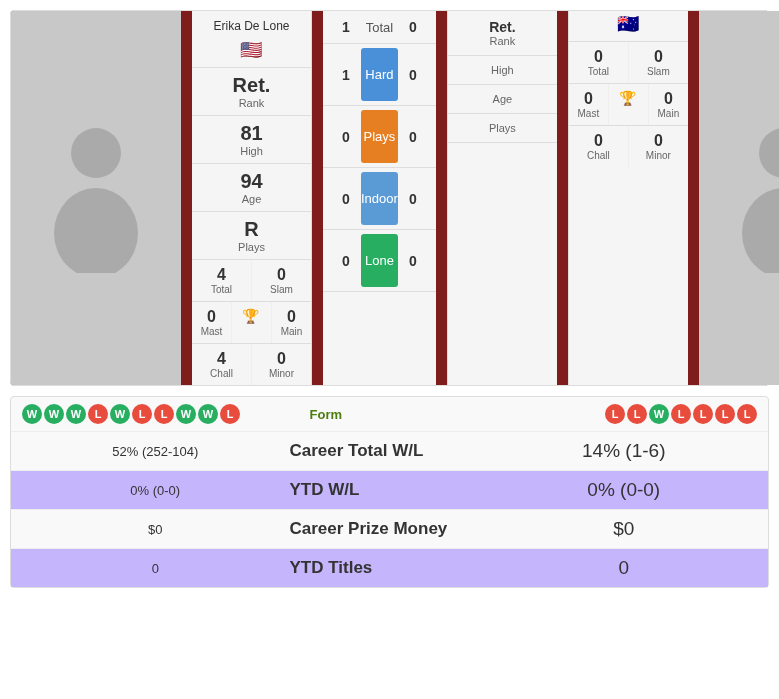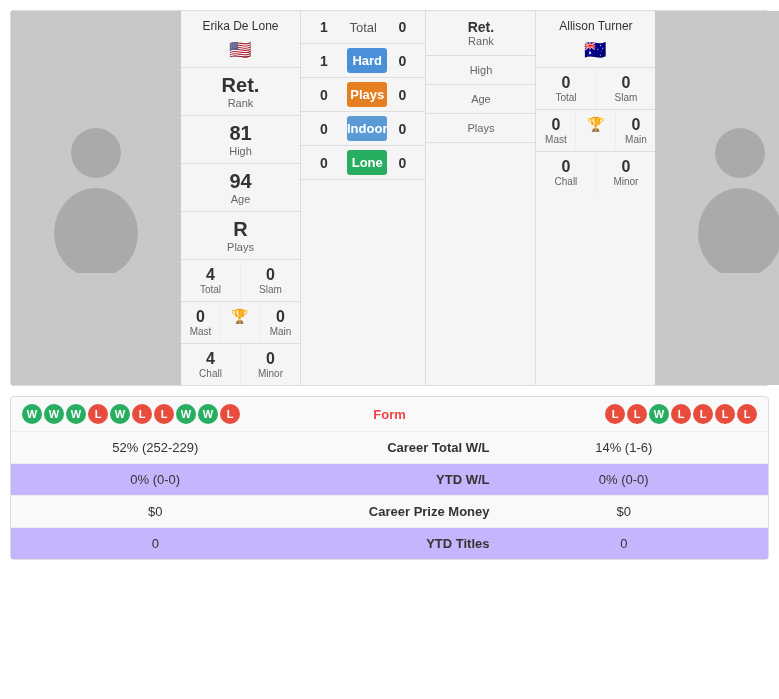--- a/index.html
+++ b/index.html
@@ -8,20 +8,21 @@
     .main-container { width: 779px; background: #fff; }
 
     
     .top-section {
       display: flex;
       align-items: stretch;
       border: 1px solid #ddd;
       background: #7f1d1d;
       margin: 10px;
       border-radius: 4px;
+      gap: 11px;
     }
 
     
     .player-photo {
       width: 170px;
       min-height: 240px;
       background: #c8c8c8;
       display: flex;
       align-items: center;
       justify-content: center;
@@ -113,26 +114,25 @@
       width: 30px;
       text-align: center;
       font-size: 14px;
       font-weight: bold;
       color: #333;
     }
 
     .surface-badge {
       flex: 1;
       text-align: center;
-      padding: 5px 0;
+      padding: 19px 0;
       border-radius: 3px;
       color: #fff;
       font-size: 13px;
-      font-weight: bold;
-      margin-left: 8px;
+      font-weight: normal;
     }
 
     .surface-badge.hard { background: #4a90d9; }
     .surface-badge.clay { background: #e67e22; }
     .surface-badge.indoor { background: #5b9bd5; }
     .surface-badge.grass { background: #27ae60; }
 
     .total-row {
       display: flex;
       align-items: center;
@@ -197,24 +197,23 @@
     .form-left, .form-right {
       flex: 1;
       display: flex;
       align-items: center;
     }
 
     .form-right { justify-content: flex-end; }
 
     .form-center {
       width: 160px;
-      text-align: center;
       font-weight: bold;
       font-size: 13px;
-      color: #ef4444;
+      color: #4d7c0f;
       flex-shrink: 0;
     }
 
     .form-badge {
       display: inline-block;
       width: 20px;
       height: 20px;
       border-radius: 50%;
       text-align: center;
       line-height: 20px;
@@ -240,31 +239,31 @@
 
     .stat-left-val {
       flex: 1;
       text-align: center;
       font-size: 13px;
       color: #333;
     }
 
     .stat-center-label {
       width: 200px;
-      text-align: right;
-      font-weight: bold;
-      font-size: 13px;
+      text-align: left;
+      font-weight: bold;
+      font-size: 17px;
       color: #333;
       flex-shrink: 0;
     }
 
     .stat-right-val {
       flex: 1;
       text-align: center;
-      font-size: 13px;
+      font-size: 19px;
       color: #333;
     }
 
     .left-player-col {
       width: 120px;
       flex-shrink: 0;
       background: #f5f5f5;
       border-right: 1px solid #ddd;
     }
 
@@ -383,21 +382,20 @@
       </div>
       <div class="ret-block">
         <div class="ret-lbl">Age</div>
       </div>
       <div class="ret-block">
         <div class="ret-lbl">Plays</div>
       </div>
     </div>
 
     <div class="right-player-col">
-      <div class="player-name-row">Allison Turner</div>
       <div class="player-flag">🇦🇺</div>
       <div class="stats-row">
         <div class="stats-cell">
           <span class="val">0</span>
           <span class="lbl">Total</span>
         </div>
         <div class="stats-cell">
           <span class="val">0</span>
           <span class="lbl">Slam</span>
         </div>
@@ -457,21 +455,21 @@
           <span class="form-badge w">W</span>
           <span class="form-badge l">L</span>
           <span class="form-badge l">L</span>
           <span class="form-badge l">L</span>
           <span class="form-badge l">L</span>
         </div>
     </div>
 
     <div id="stats-rows-container">
         <div class="stat-row">
-          <div class="stat-left-val">52% (252-229)</div>
+          <div class="stat-left-val">52% (252-104)</div>
           <div class="stat-center-label">Career Total W/L</div>
           <div class="stat-right-val">14% (1-6)</div>
         </div>
         <div class="stat-row">
           <div class="stat-left-val">0% (0-0)</div>
           <div class="stat-center-label">YTD W/L</div>
           <div class="stat-right-val">0% (0-0)</div>
         </div>
         <div class="stat-row">
           <div class="stat-left-val">$0</div>

